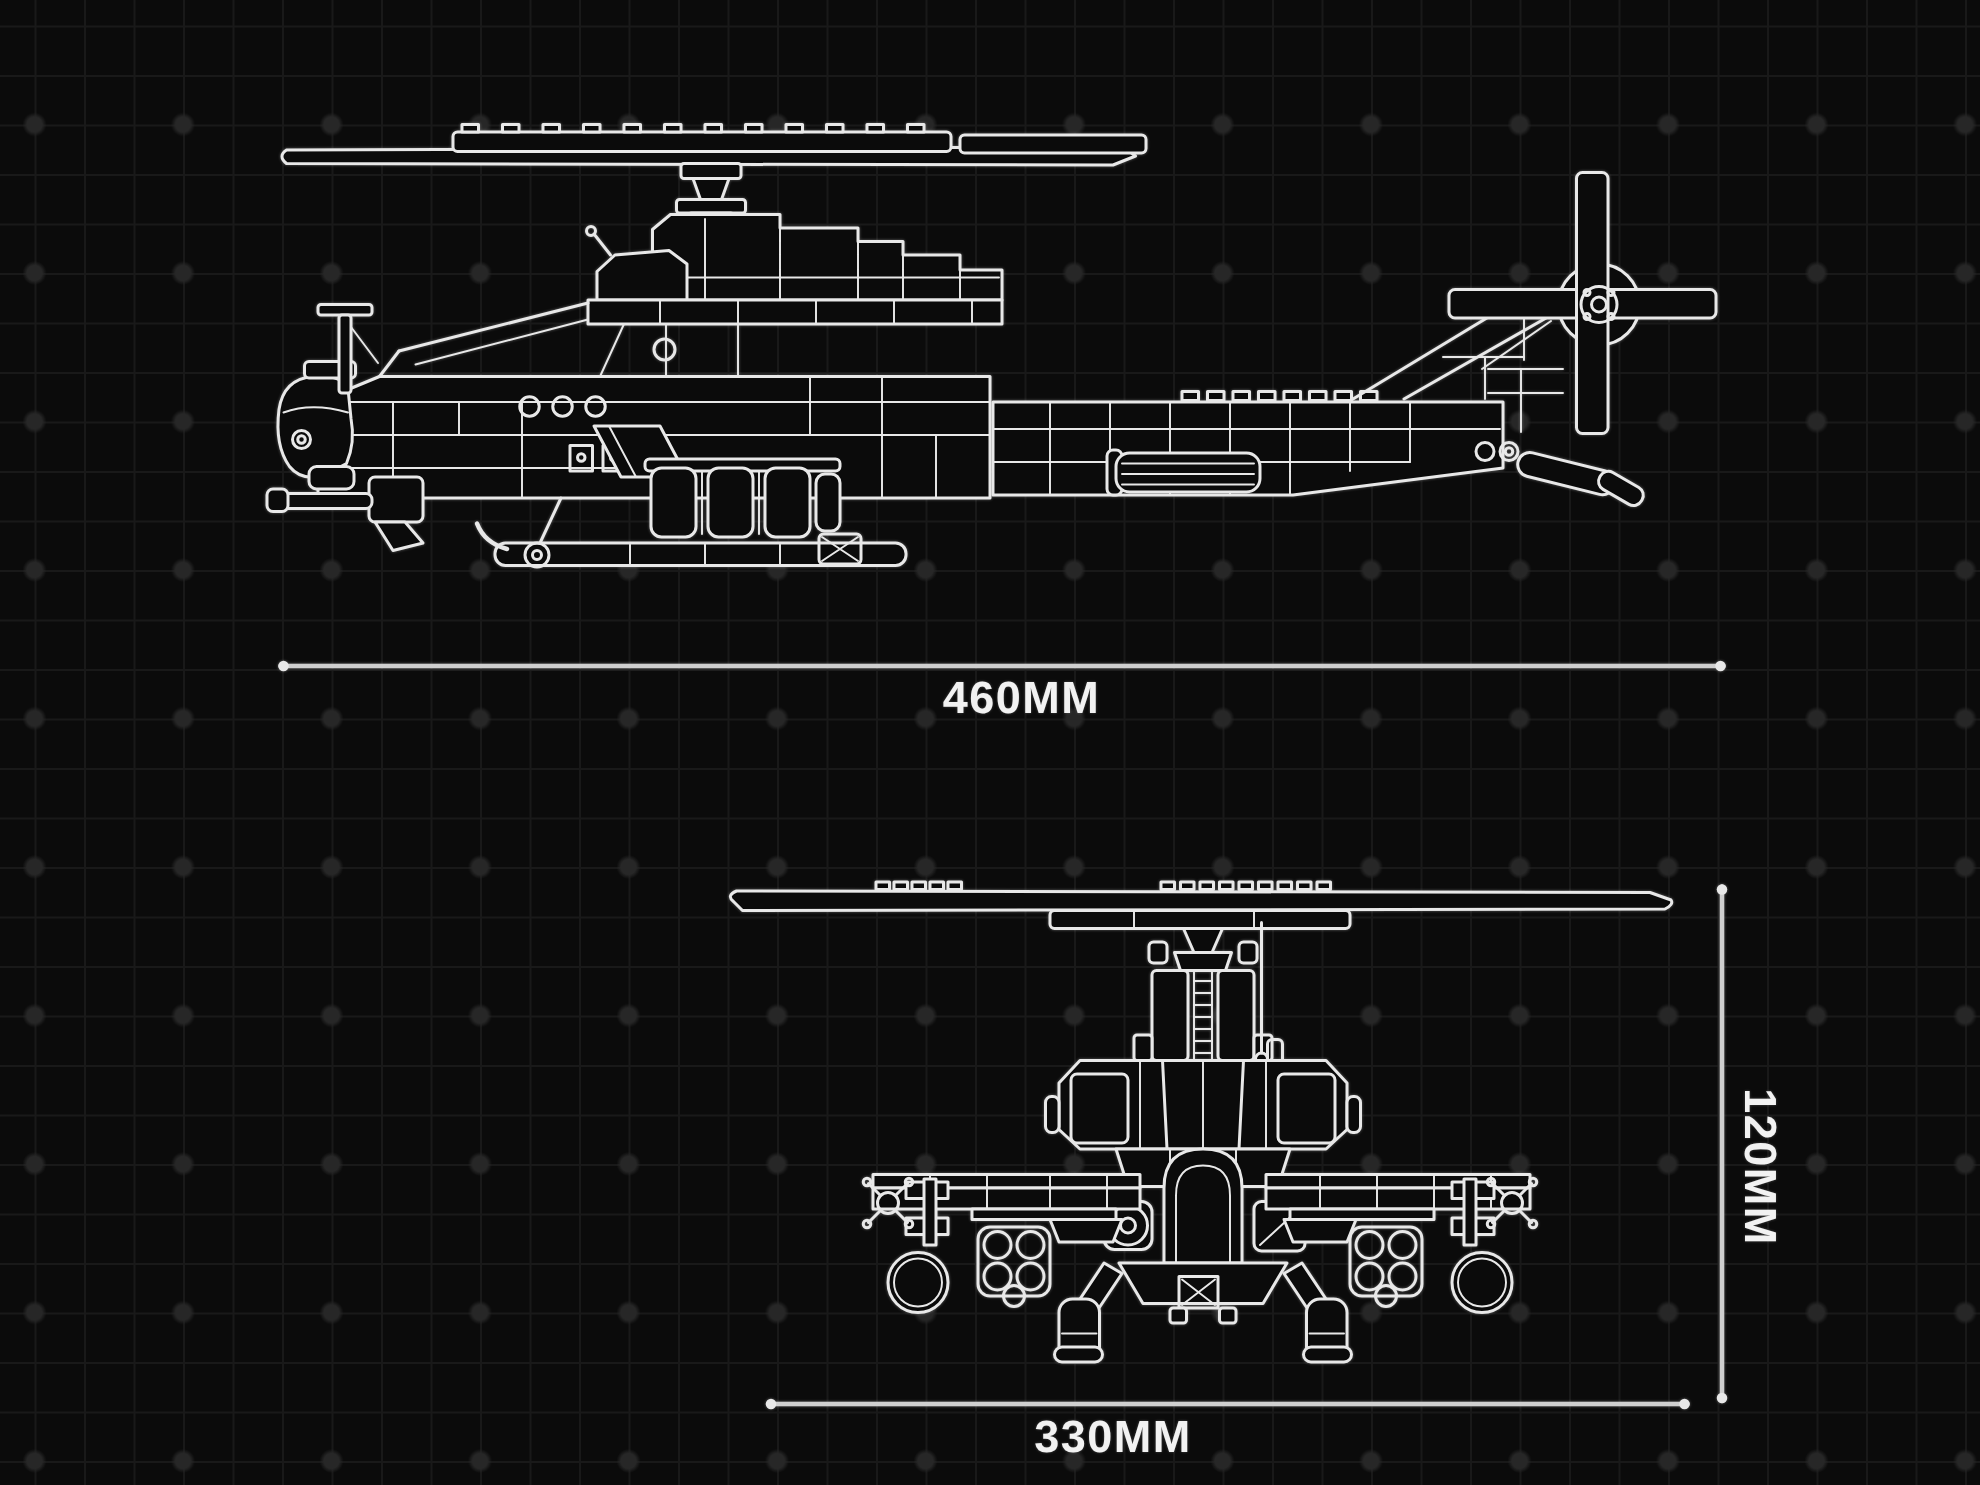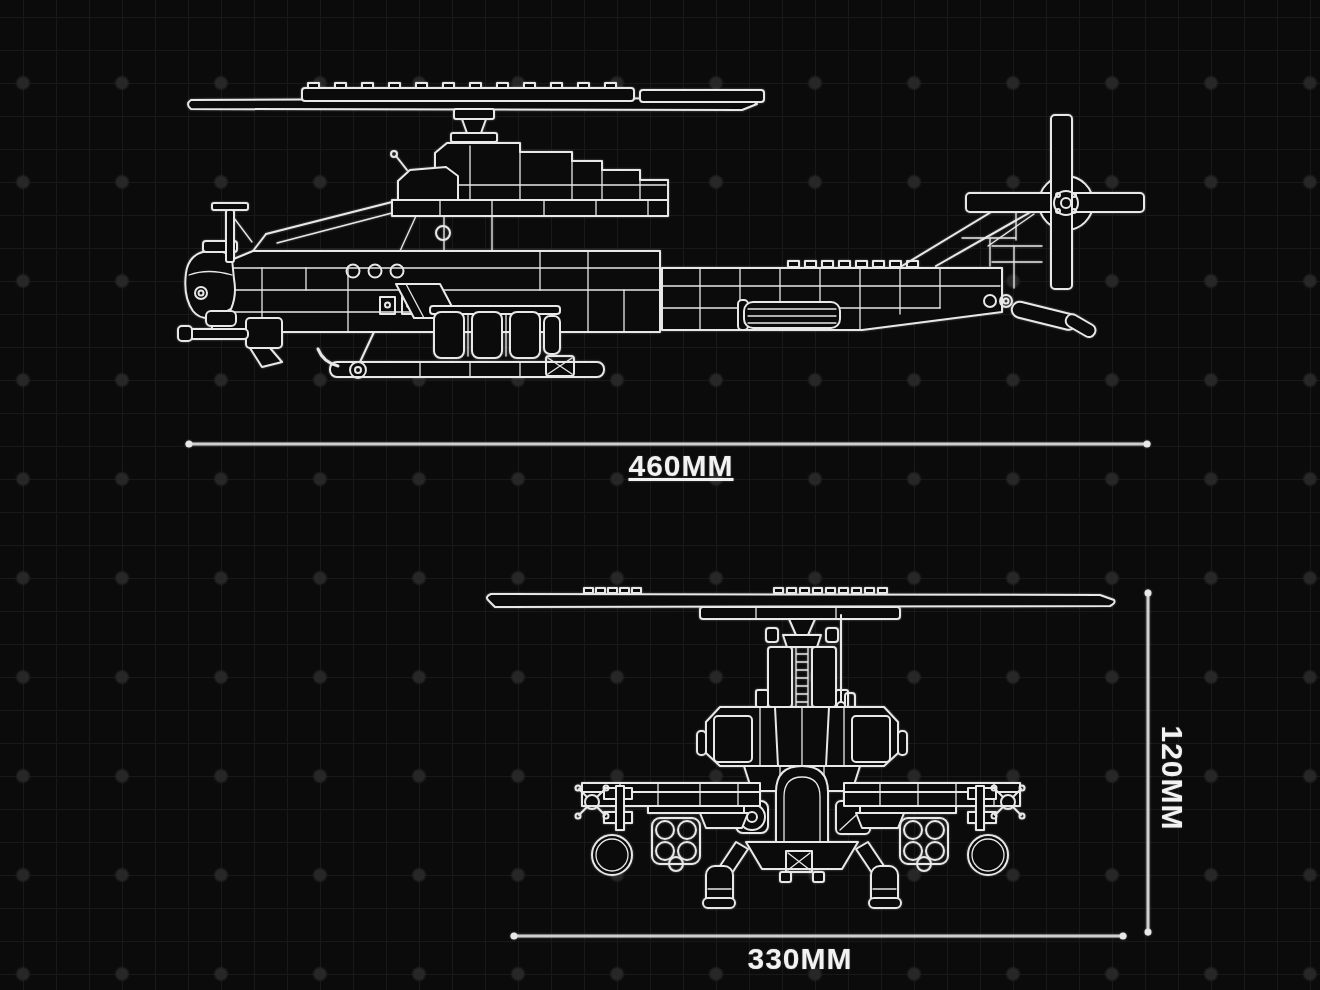--- a/index.html
+++ b/index.html
@@ -318,18 +318,18 @@
           <circle cx="1123" cy="936" r="3.5"></circle>
       </g>
       <g>
         <line x1="1148" y1="591" x2="1148" y2="934"></line>
         <circle cx="1148" cy="593" r="3.5"></circle>
           <circle cx="1148" cy="932" r="3.5"></circle>
       </g>
     </g>
   </svg>
 
-  <div class="dim-label" style="left:681px;top:466px;text-decoration:underline;">460MM</div>
-
-  <div class="dim-label" style="left:800px;top:959px;">330MM</div>
+  <div class="dim-label" style="left:681px;top:466px;">460MM</div>
+
+  <div class="dim-label" style="left:742px;top:959px;">330MM</div>
 
   <div class="dim-label vertical" style="left:1172px;top:778px;">120MM</div>
 </div>
 
 </body></html>

